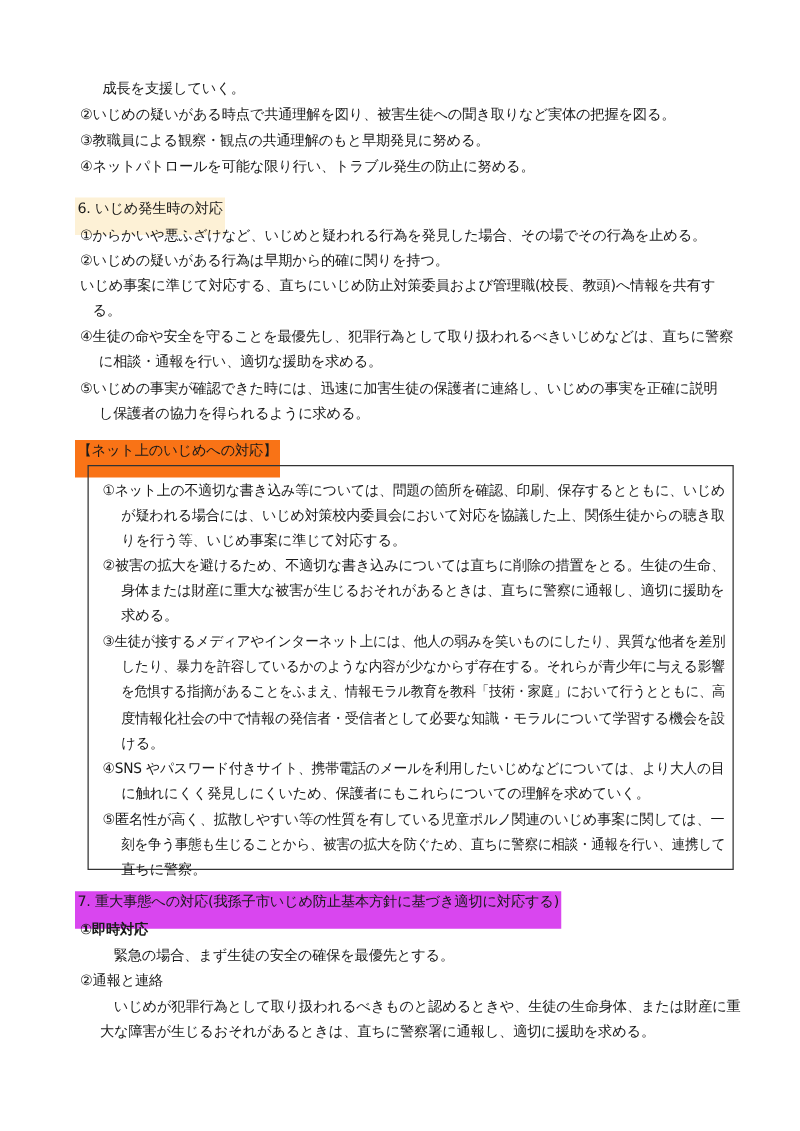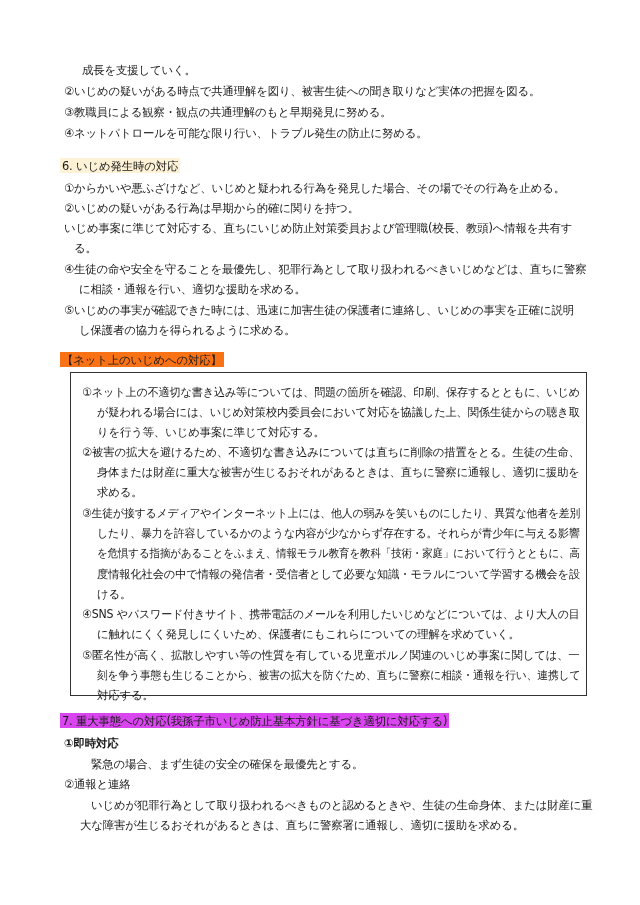--- a/index.html
+++ b/index.html
@@ -20,21 +20,21 @@
     .line {
       position: absolute;
       white-space: nowrap;
       line-height: 16px;
       height: 16px;
     }
     .heading {
       position: absolute;
       white-space: nowrap;
       line-height: 17px;
-      height: 15px;
+      height: 30px;
       background: #fdf1d6;
       padding: 0 2px;
     }
     .net-box {
       position: absolute;
       left: 70px;
       top: 372px;
       width: 517px;
       height: 324px;
       border: 1.3px solid #333333;
@@ -74,21 +74,21 @@
   <div class="line" style="left:97px; top:484px;">求める。</div>
   <div class="line" style="left: 82px; top: 505px; transform-origin: left top; transform: scaleX(0.952);">③生徒が接するメディアやインターネット上には、他人の弱みを笑いものにしたり、異質な他者を差別</div>
   <div class="line" style="left: 97px; top: 525px; transform-origin: left top; transform: scaleX(0.962);">したり、暴力を許容しているかのような内容が少なからず存在する。それらが青少年に与える影響</div>
   <div class="line" style="left: 97px; top: 545px; transform-origin: left top; transform: scaleX(0.922);">を危惧する指摘があることをふまえ、情報モラル教育を教科「技術・家庭」において行うとともに、高</div>
   <div class="line" style="left: 97px; top: 566px; transform-origin: left top; transform: scaleX(0.99);">度情報化社会の中で情報の発信者・受信者として必要な知識・モラルについて学習する機会を設</div>
   <div class="line" style="left:97px; top:586px;">ける。</div>
   <div class="line" style="left: 82px; top: 606px; transform-origin: left top; transform: scaleX(0.965);">④SNS やパスワード付きサイト、携帯電話のメールを利用したいじめなどについては、より大人の目</div>
   <div class="line" style="left:97px; top:626px;">に触れにくく発見しにくいため、保護者にもこれらについての理解を求めていく。</div>
   <div class="line" style="left: 82px; top: 647px; transform-origin: left top; transform: scaleX(0.996);">⑤匿名性が高く、拡散しやすい等の性質を有している児童ポルノ関連のいじめ事案に関しては、一</div>
   <div class="line" style="left: 97px; top: 667px; transform-origin: left top; transform: scaleX(0.945);">刻を争う事態も生じることから、被害の拡大を防ぐため、直ちに警察に相談・通報を行い、連携して</div>
-  <div class="line" style="left:97px; top:687px;">対応する。</div>
+  <div class="line" style="left:97px; top:687px;">直ちに警察。</div>
 </div>
 
 <div>
   <div class="heading" style="left: 60px; top: 713px; background: #d946ef;">7. 重大事態への対応(我孫子市いじめ防止基本方針に基づき適切に対応する)</div>
   <div class="line" style="left:64px; top:735px;font-weight:bold;">①即時対応</div>
   <div class="line" style="left:91px; top:756px;">緊急の場合、まず生徒の安全の確保を最優先とする。</div>
   <div class="line" style="left:64px; top:776px;">②通報と連絡</div>
   <div class="line" style="left:91px; top:797px;">いじめが犯罪行為として取り扱われるべきものと認めるときや、生徒の生命身体、または財産に重</div>
   <div class="line" style="left:80px; top:817px;">大な障害が生じるおそれがあるときは、直ちに警察署に通報し、適切に援助を求める。</div>
 </div>

